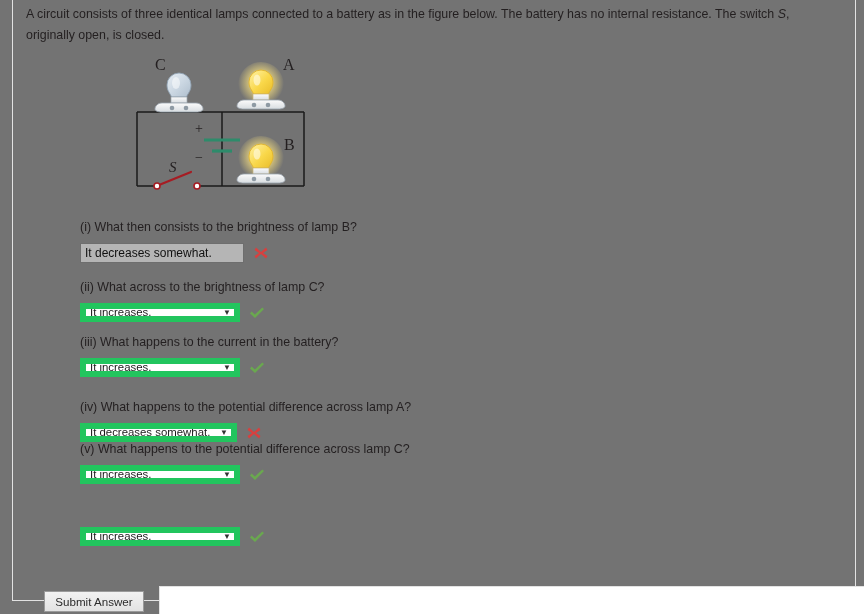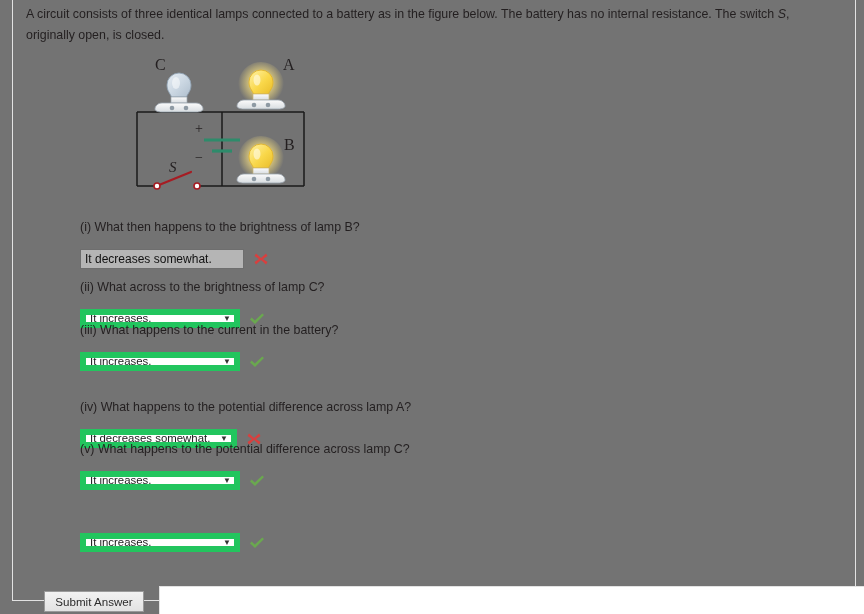--- a/index.html
+++ b/index.html
@@ -50,21 +50,21 @@
   .qblock { position: absolute; left: 80px; }
   .qtext {
     font-size: 12.4px;
     color: #231f20;
     line-height: 16px;
     white-space: nowrap;
   }
   .answer-row {
     display: flex;
     align-items: center;
-    margin-top: 14px;
+    margin-top: 8px;
   }
 
   
   .sel {
     position: relative;
     height: 19px;
     border: 6px solid #22c55e;
     background: #ffffff;
     display: flex;
     align-items: center;
@@ -224,21 +224,21 @@
         <rect x="125" y="116" width="16" height="6" fill="url(#base)" stroke="#c9b57a" stroke-width="0.7"></rect>
         <path d="M116 122 h34 c4 0 7 3 7 6 c0 2 -3 3 -7 3 h-34 c-4 0 -7 -1 -7 -3 c0 -3 3 -6 7 -6 z" fill="url(#base)" stroke="#9aa5ae" stroke-width="0.8"></path>
         <circle cx="126" cy="127" r="2.3" fill="#8e9aa4"></circle>
         <circle cx="140" cy="127" r="2.3" fill="#8e9aa4"></circle>
       </g>
       <text x="156" y="98" font-family="Liberation Serif, serif" font-size="16" fill="#231f20">B</text>
     </svg>
   </div>
 
   <div class="qblock" style="top:219px;">
-    <div class="qtext">(i) What then happens to the brightness of lamp B?</div>
+    <div class="qtext">(i) What then consists to the brightness of lamp B?</div>
     <div class="answer-row">
       <div class="sel-focus">
         <span class="sel-val">It decreases somewhat.</span>
       </div>
       <span class="verdict">
         <svg width="18" height="18" viewBox="0 0 18 18" xmlns="http://www.w3.org/2000/svg">
           <path d="M4 3.5 L9 8 L14 3.5 L15.5 6 L11 9 L15.5 12 L14 14.5 L9 10 L4 14.5 L2.5 12 L7 9 L2.5 6 Z" fill="#d8403f"></path>
         </svg>
       </span>
     </div>
@@ -252,21 +252,21 @@
         <span class="arrow">▼</span>
       </div>
       <span class="verdict">
         <svg width="18" height="18" viewBox="0 0 18 18" xmlns="http://www.w3.org/2000/svg">
           <path d="M2 9.5 L3.6 7.6 L6.9 10.6 L14.3 3.4 L16 5.1 L7 14 Z" fill="#6aa84f"></path>
         </svg>
       </span>
     </div>
   </div>
 
-  <div class="qblock" style="top:322px;">
+  <div class="qblock" style="top:334px;">
     <div class="qtext">(iii) What happens to the current in the battery?</div>
     <div class="answer-row">
       <div class="sel w160">
         <span class="sel-val">It increases.</span>
         <span class="arrow">▼</span>
       </div>
       <span class="verdict">
         <svg width="18" height="18" viewBox="0 0 18 18" xmlns="http://www.w3.org/2000/svg">
           <path d="M2 9.5 L3.6 7.6 L6.9 10.6 L14.3 3.4 L16 5.1 L7 14 Z" fill="#6aa84f"></path>
         </svg>

